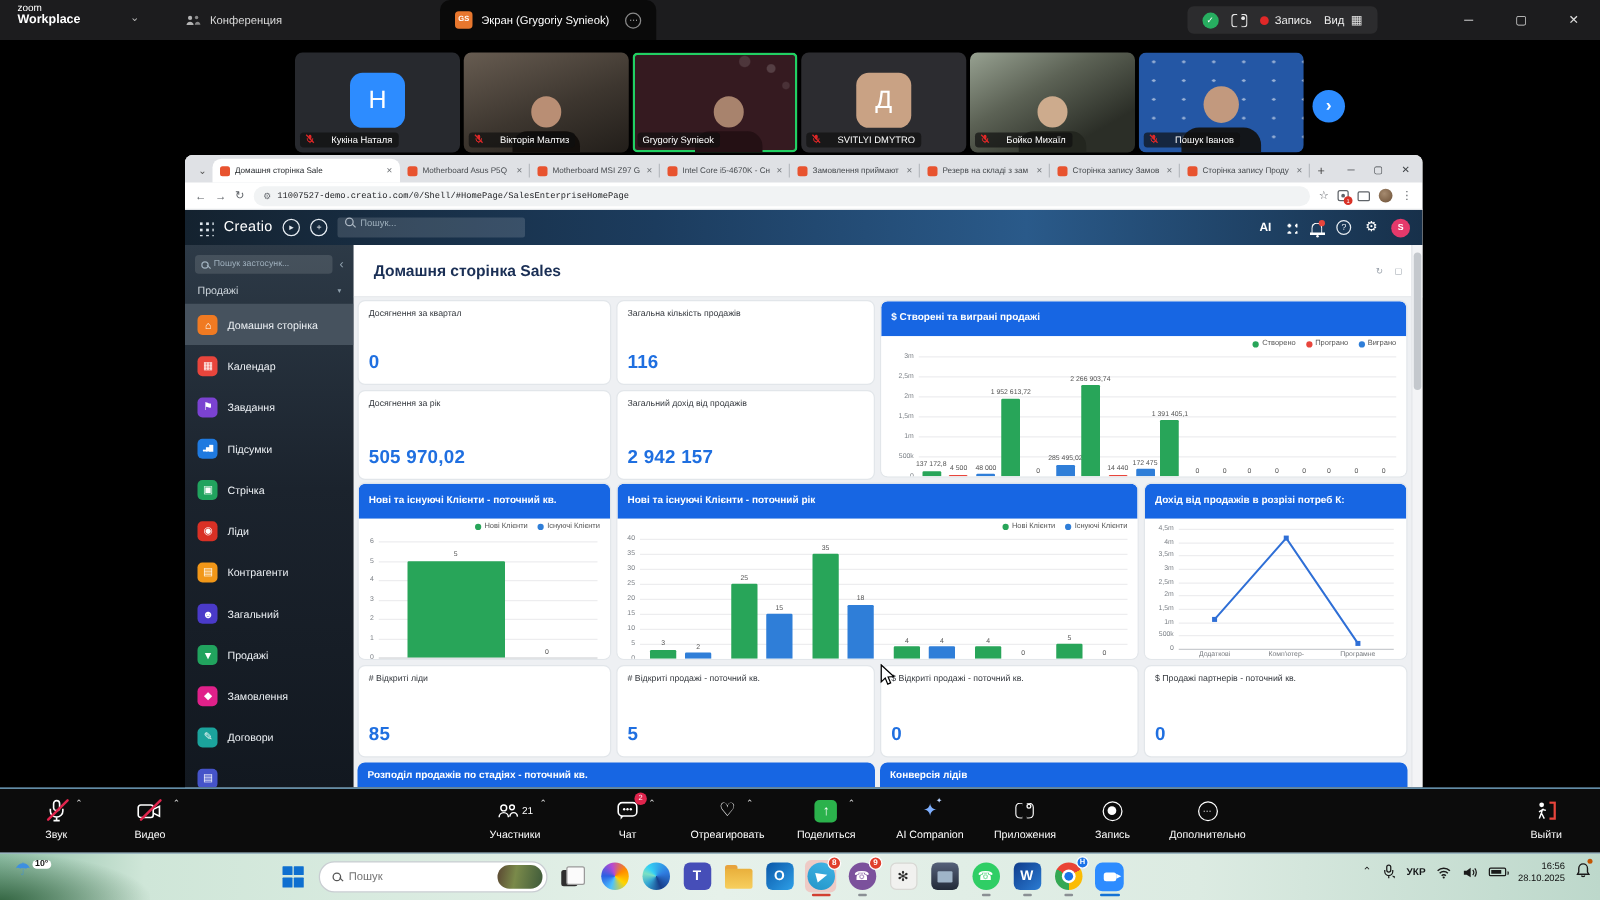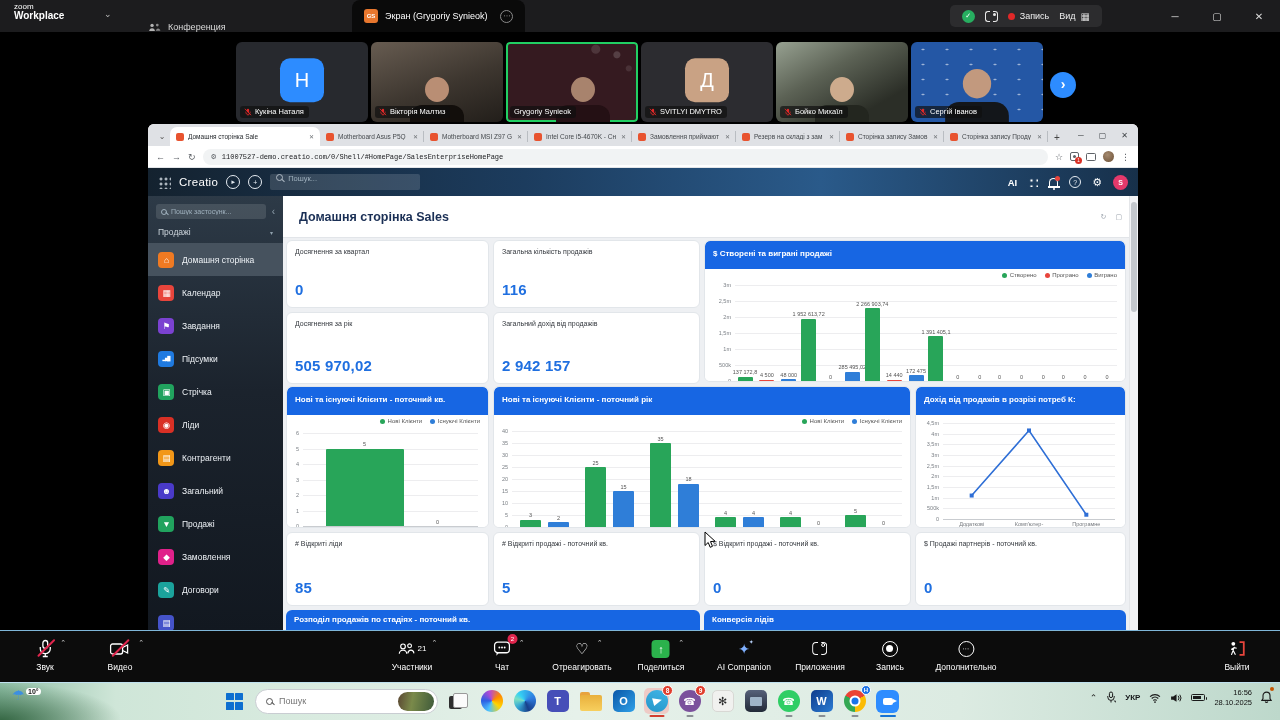--- a/index.html
+++ b/index.html
@@ -6,21 +6,21 @@
 *{box-sizing:border-box}
 .stage{position:relative;width:1280px;height:720px;background:#000;overflow:hidden;
  font-family:"Liberation Sans","DejaVu Sans",sans-serif;-webkit-font-smoothing:antialiased}
 
 
 .ztitle{position:absolute;left:0;top:0;width:1280px;height:32px;background:#1c1c1e}
 .zbrand{position:absolute;left:14px;top:3px;color:#fff;line-height:1.05}
 .zbrand .b1{font-size:8px;display:block}
 .zbrand .b2{font-size:10px;font-weight:bold;display:block}
 .zcaret{position:absolute;left:104px;top:9px;color:#bbb;font-size:9px}
-.mtab{position:absolute;left:148px;top:0;height:32px;display:flex;align-items:flex-end;gap:7px;color:#d9d9d9;font-size:9px}
+.mtab{position:absolute;left:148px;top:0;height:32px;display:flex;align-items:center;gap:7px;color:#d9d9d9;font-size:9px}
 .mtab svg{opacity:.85}
 .stab{position:absolute;left:352px;top:0;height:32px;background:#0a0a0a;border-radius:8px 8px 0 0;display:flex;align-items:center;gap:7px;padding:0 12px;color:#fff;font-size:9px}
 .gsbox{width:14px;height:14px;border-radius:3px;background:#e8772e;color:#fff;font-size:6px;font-weight:bold;display:flex;align-items:center;justify-content:center}
 .stab .ell{width:13px;height:13px;border:1px solid #8a8a8a;border-radius:50%;display:flex;align-items:center;justify-content:center;font-size:7px;color:#ccc;margin-left:6px}
 .zcluster{position:absolute;right:178px;top:5px;height:22px;background:#2c2c2e;border-radius:5px;display:flex;align-items:center;gap:10px;padding:0 12px;color:#eee;font-size:9px}
 .shield{width:13px;height:13px;border-radius:50%;background:#27ae60;color:#fff;font-size:7px;display:flex;align-items:center;justify-content:center}
 .brk{position:relative;width:13px;height:11px;display:inline-block}
 .brk::before,.brk::after{content:"";position:absolute;top:0;bottom:0;width:4px;border:1.2px solid #e8e8e8}
 .brk::before{left:0;border-right:none;border-radius:3px 0 0 3px}
 .brk::after{right:0;border-left:none;border-radius:0 3px 3px 0}
@@ -42,21 +42,21 @@
 .t3{background:#2c2c30}.t3 .avbox{background:#c9a284}
 .t4{background:linear-gradient(150deg,#97a191 0%,#5c6255 38%,#2b2e27 78%)}
 .t5{background-image:radial-gradient(rgba(255,255,255,.55) 1.2px,transparent 1.8px);background-size:24px 15px;background-color:#2457a5}
 .sil{position:absolute;left:50%;bottom:0;transform:translateX(-50%);width:62px;height:48px}
 .sil::before{content:"";position:absolute;left:50%;top:3px;transform:translateX(-50%);width:24px;height:25px;border-radius:50%;background:var(--skin,#c9a085)}
 .sil::after{content:"";position:absolute;bottom:0;left:50%;transform:translateX(-50%);width:54px;height:17px;border-radius:12px 12px 0 0;background:var(--body,#1c1c1c)}
 .t1 .sil{--skin:#b98e74;--body:#120e0b}
 .t2 .sil{--skin:#a8836d;--body:#241014;left:58%}
 .t4 .sil{--skin:#cdab8d;--body:#23261f}
 .t5 .sil{--skin:#c2997e;--body:#13161a;transform:translateX(-50%) scale(1.18);transform-origin:bottom}
-.vname{position:absolute;left:4px;bottom:4px;background:rgba(15,15,15,.68);border-radius:3px;padding:1px 5px 2px 4px;display:flex;align-items:flex-end;gap:3px;color:#fff;font-size:7.5px;white-space:nowrap;max-width:124px;overflow:hidden}
+.vname{position:absolute;left:4px;bottom:4px;background:rgba(15,15,15,.68);border-radius:3px;padding:1px 5px 2px 4px;display:flex;align-items:flex-start;gap:13px;color:#fff;font-size:7.5px;white-space:nowrap;max-width:124px;overflow:hidden}
 .vnext{position:absolute;left:1050px;top:40px;width:26px;height:26px;border-radius:50%;background:#2d8cff;color:#fff;font-size:14px;font-weight:bold;display:flex;align-items:center;justify-content:center;padding-bottom:2px}
 
 
 .browser{position:absolute;left:148px;top:124px;width:990px;height:506px;border-radius:6px 6px 0 0;overflow:hidden;background:#fff}
 .tabstrip{position:relative;height:22px;background:#dfe1e5;display:flex;align-items:flex-end;padding-left:6px}
 .tsearch{width:16px;height:19px;display:flex;align-items:center;justify-content:center;font-size:8px;color:#555}
 .btabs{display:flex;align-items:flex-end;height:22px}
 .btab{height:19px;display:flex;align-items:center;gap:4px;padding:0 6px;width:104px;border-radius:7px 7px 0 0;font-size:6.5px;color:#45494d;position:relative;flex:none}
 .btab:not(.active)::after{content:"";position:absolute;right:0;top:4px;bottom:4px;width:1px;background:#b9bdc2}
 .btab.active{background:#fff;width:150px;color:#1f2327}
@@ -316,21 +316,21 @@
           </div>
         </div>
         <div class="vtile t5">
           <div class="sil"></div>
           <div class="vname">
             <svg class="micoff" width="8" height="8" viewBox="0 0 10 10">
               <rect x="3.6" y="1" width="2.8" height="4.6" rx="1.4" fill="#e02828"></rect>
               <path d="M2.3 4.5v.9a2.7 2.7 0 0 0 5.4 0v-.9M5 8.1V9.4" stroke="#e02828" stroke-width="1" fill="none"></path>
               <line x1="1.2" y1="1" x2="8.8" y2="9" stroke="#e02828" stroke-width="1.2"></line>
             </svg>
-            <span>Сергій Іванов</span>
+            <span>Пошук Іванов</span>
           </div>
         </div>
       </div>
     <div class="vnext">›</div>
   </div>
 
   <div class="browser">
     <div class="tabstrip">
       <span class="tsearch">⌄</span>
       <div class="btabs">

